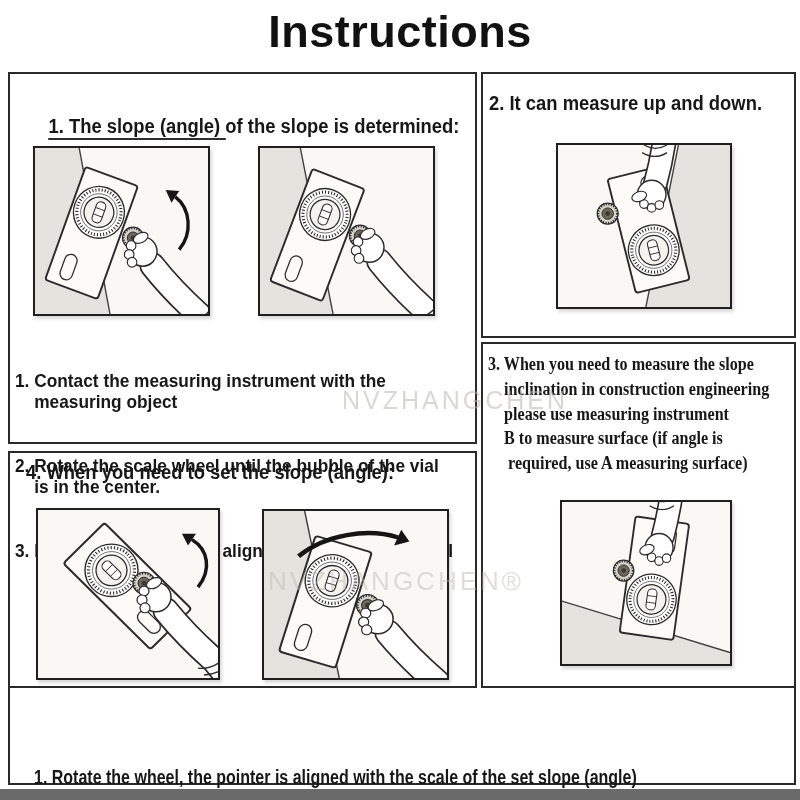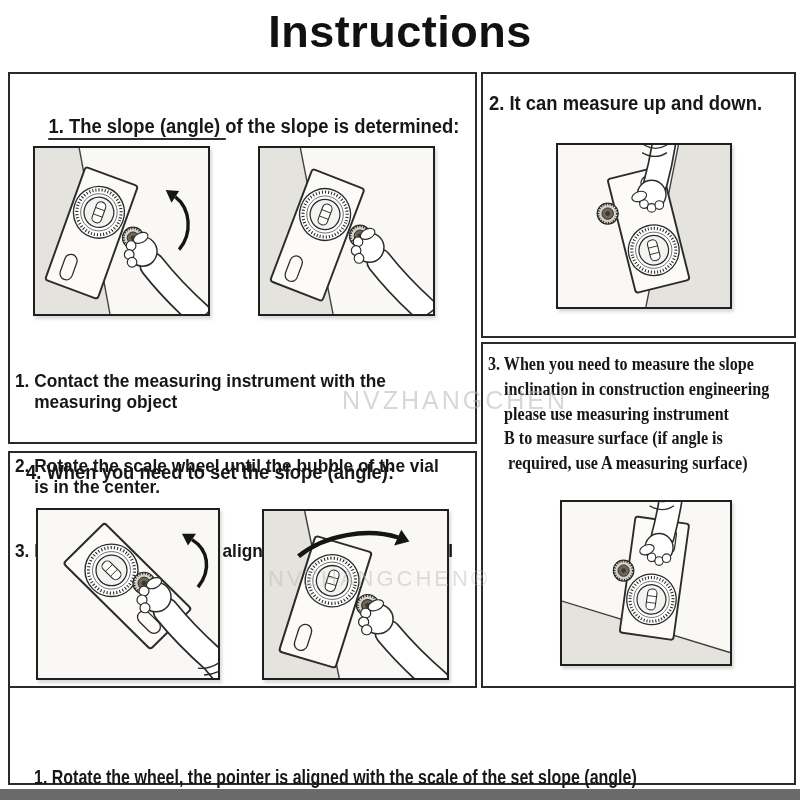--- a/index.html
+++ b/index.html
@@ -177,17 +177,17 @@
       <use href="#g-hand-up" transform="translate(104,48)"></use>
     </svg>
   </div>
 
   <div class="abs bottomsteps">
     <div class="bstep">1. Rotate the wheel, the pointer is aligned with the scale of the set slope (angle)</div>
     
   </div>
 
   <div class="wm" style="left:342px;top:386px;">NVZHANGCHEN</div>
-  <div class="wm" style="left:268px;top:566px;font-size:22px;opacity:0.45;">NVZHANGCHEN®</div>
+  <div class="wm" style="left:268px;top:566px;font-size:26px;opacity:0.45;">NVZHANGCHEN®</div>
 
   <div id="bottombar" class="abs"></div>
 
 </div>
 
 </body></html>

